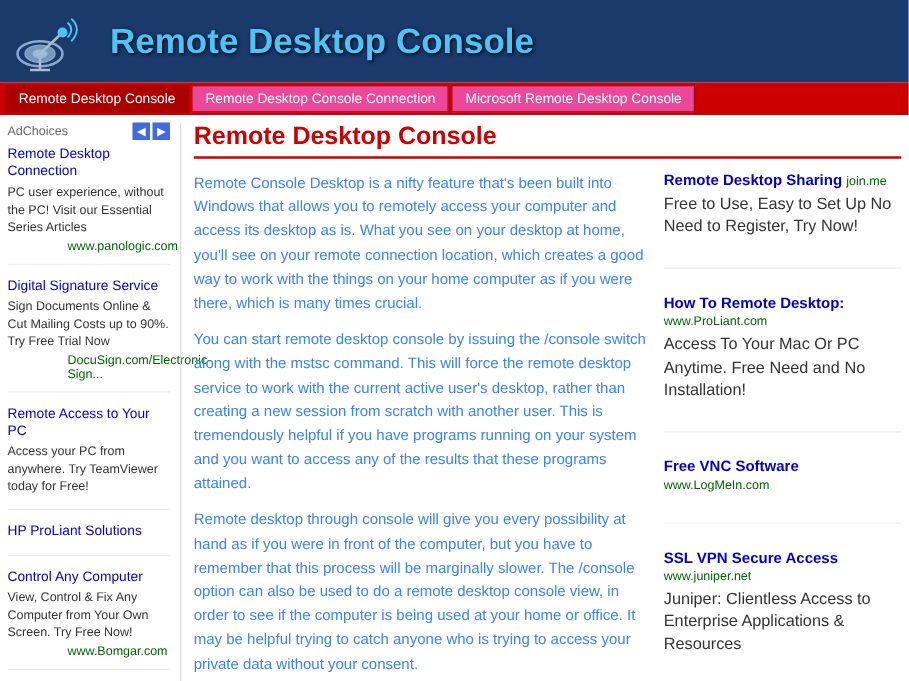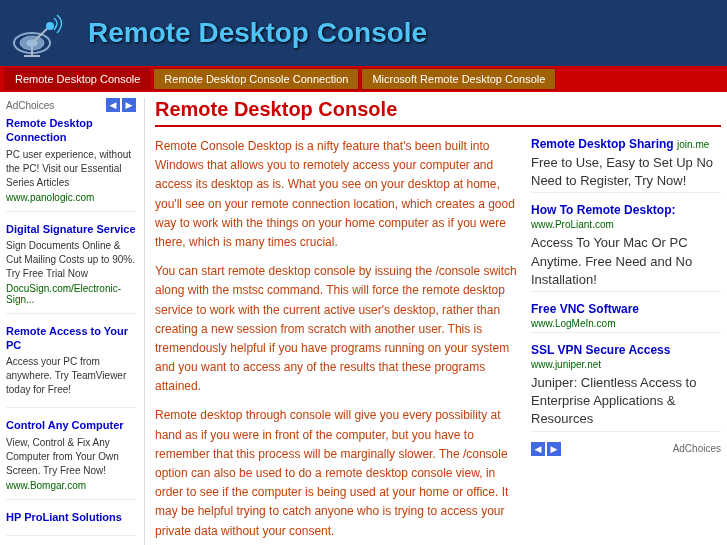--- a/index.html
+++ b/index.html
@@ -6,49 +6,49 @@
     body { font-family: Arial, sans-serif; font-size: 12px; background: #fff; color: #333; width: 727px; }
 
     
     .header { background: #1a3a6b; padding: 8px 12px; display: flex; align-items: center; gap: 16px; }
     .header-logo { display: flex; align-items: center; gap: 10px; }
     .header-icon { width: 60px; height: 50px; }
     .header-title { font-size: 28px; font-weight: bold; color: #4ec3f7; font-family: Arial, sans-serif; text-shadow: 1px 1px 3px #000; }
 
     
     .nav-bar { background: #cc0000; display: flex; gap: 2px; padding: 2px 4px; }
-    .nav-item { background: #a16207; color: #fff; padding: 4px 10px; font-size: 11px; cursor: pointer; border: 1px solid #aa0000; white-space: nowrap; }
+    .nav-item { background: #ec4899; color: #fff; padding: 4px 10px; font-size: 11px; cursor: pointer; border: 1px solid #aa0000; white-space: nowrap; }
     .nav-item:hover, .nav-item.active { background: #aa0000; }
 
     
     .main-layout { display: flex; padding: 6px; gap: 8px; }
 
     
     .sidebar { width: 130px; flex-shrink: 0; }
     .ad-choices-header { display: flex; justify-content: space-between; align-items: center; margin-bottom: 4px; }
     .ad-choices-label { font-size: 10px; color: #666; }
     .ad-nav { display: flex; gap: 2px; }
     .ad-nav-btn { width: 14px; height: 14px; background: #4169e1; color: #fff; font-size: 9px; display: flex; align-items: center; justify-content: center; cursor: pointer; }
 
     .sidebar-ad { margin-bottom: 10px; border-bottom: 1px solid #eee; padding-bottom: 8px; }
-    .sidebar-ad-title { color: #00c; font-size: 11px; font-weight: bold; line-height: 1.3; margin-bottom: 3px; cursor: pointer; }
+    .sidebar-ad-title { color: #00c; font-size: 11px; font-weight: normal; line-height: 1.3; margin-bottom: 3px; cursor: pointer; }
     .sidebar-ad-text { font-size: 10px; color: #333; line-height: 1.4; }
-    .sidebar-ad-url { font-size: 10px; color: #006400; margin-top: 2px; }
+    .sidebar-ad-url { font-size: 10px; color: #006400; margin-top: 2px; margin-left: 48px; }
 
     
     .content { flex: 1; border-left: 1px solid #ddd; padding-left: 10px; }
     .content-title { font-size: 20px; font-weight: bold; color: #cc0000; margin-bottom: 10px; border-bottom: 2px solid #cc0000; padding-bottom: 4px; }
 
     .content-body { display: flex; gap: 12px; }
     .article-text { flex: 1; }
-    .article-para { font-size: 12px; line-height: 1.6; margin-bottom: 10px; color: #c2410c; }
+    .article-para { font-size: 12px; line-height: 1.6; margin-bottom: 10px; color: #3b82f6; }
 
     
     .right-ads { width: 190px; flex-shrink: 0; }
-    .right-ad { margin-bottom: 10px; padding-bottom: 2px; border-bottom: 1px solid #eee; }
+    .right-ad { margin-bottom: 20px; padding-bottom: 24px; border-bottom: 1px solid #eee; }
     .right-ad-title { font-size: 12px; font-weight: bold; color: #00c; cursor: pointer; }
     .right-ad-title .domain { color: #006400; font-weight: normal; font-size: 10px; }
     .right-ad-text { font-size: 13px; color: #333; line-height: 1.4; margin-top: 3px; }
 
     .right-ad-footer { display: flex; align-items: center; justify-content: space-between; margin-top: 6px; }
     .right-ad-nav { display: flex; gap: 2px; }
     .right-ad-nav-btn { width: 14px; height: 14px; background: #4169e1; color: #fff; font-size: 9px; display: flex; align-items: center; justify-content: center; cursor: pointer; }
     .ad-choices-right { font-size: 10px; color: #666; }
 
     
@@ -104,27 +104,27 @@
       <div class="sidebar-ad-url">DocuSign.com/Electronic-Sign...</div>
     </div>
 
     <div class="sidebar-ad">
       <div class="sidebar-ad-title">Remote Access to Your PC</div>
       <div class="sidebar-ad-text">Access your PC from anywhere. Try TeamViewer today for Free!</div>
       <div class="sidebar-ad-url"></div>
     </div>
 
     <div class="sidebar-ad">
+      <div class="sidebar-ad-title">HP ProLiant Solutions</div>
+    </div>
+
+    <div class="sidebar-ad">
       <div class="sidebar-ad-title">Control Any Computer</div>
       <div class="sidebar-ad-text">View, Control &amp; Fix Any Computer from Your Own Screen. Try Free Now!</div>
       <div class="sidebar-ad-url">www.Bomgar.com</div>
-    </div>
-
-    <div class="sidebar-ad">
-      <div class="sidebar-ad-title">HP ProLiant Solutions</div>
     </div>
   </div>
 
   <div class="content">
     <div class="content-title">Remote Desktop Console</div>
 
     <div class="content-body">
 
       <div class="article-text">
         <p class="article-para">Remote Console Desktop is a nifty feature that's been built into Windows that allows you to remotely access your computer and access its desktop as is. What you see on your desktop at home, you'll see on your remote connection location, which creates a good way to work with the things on your home computer as if you were there, which is many times crucial.</p>

